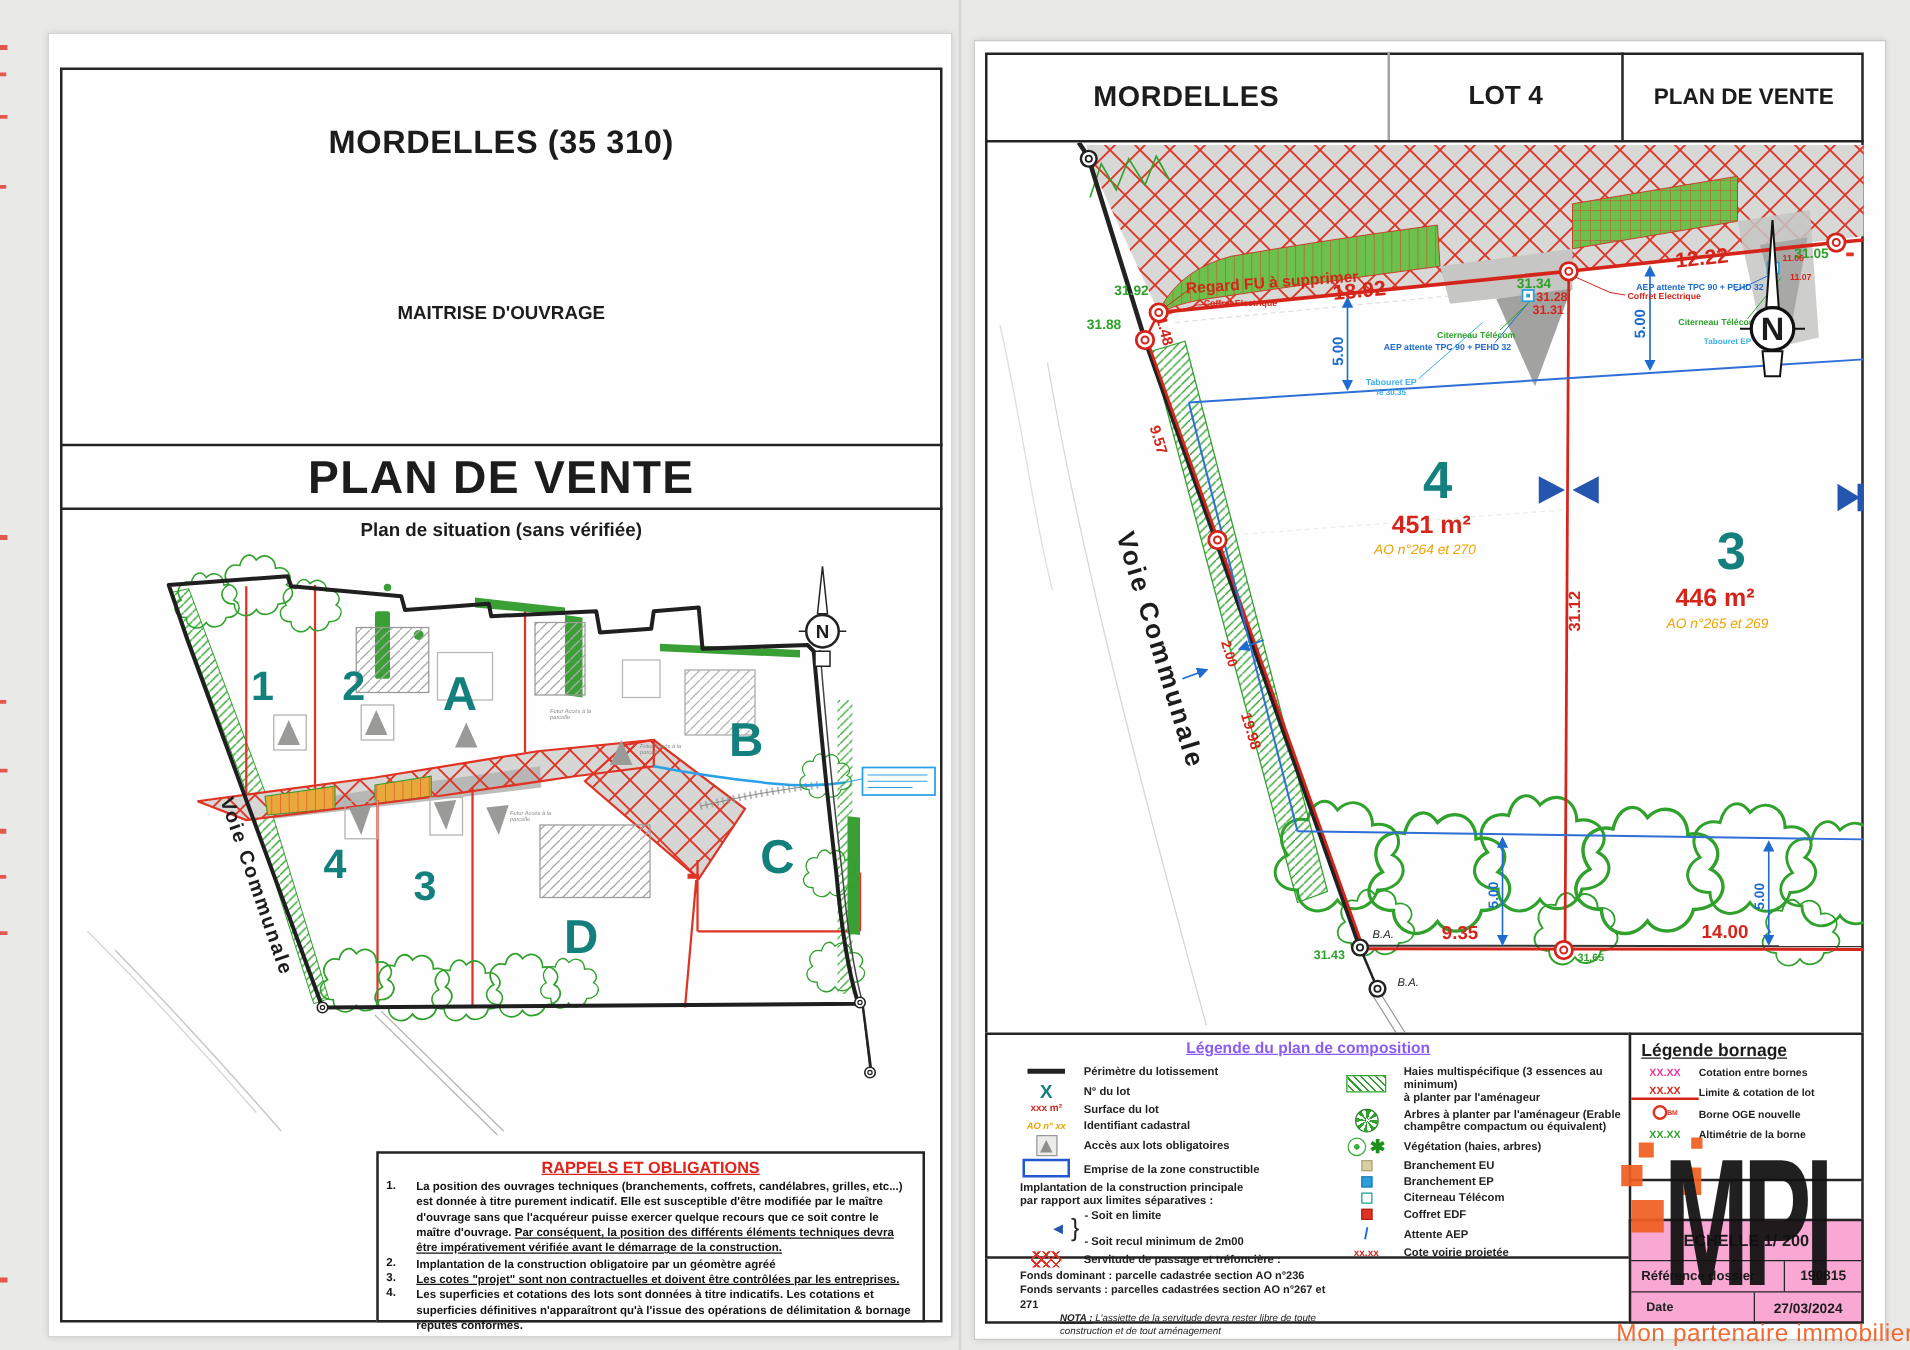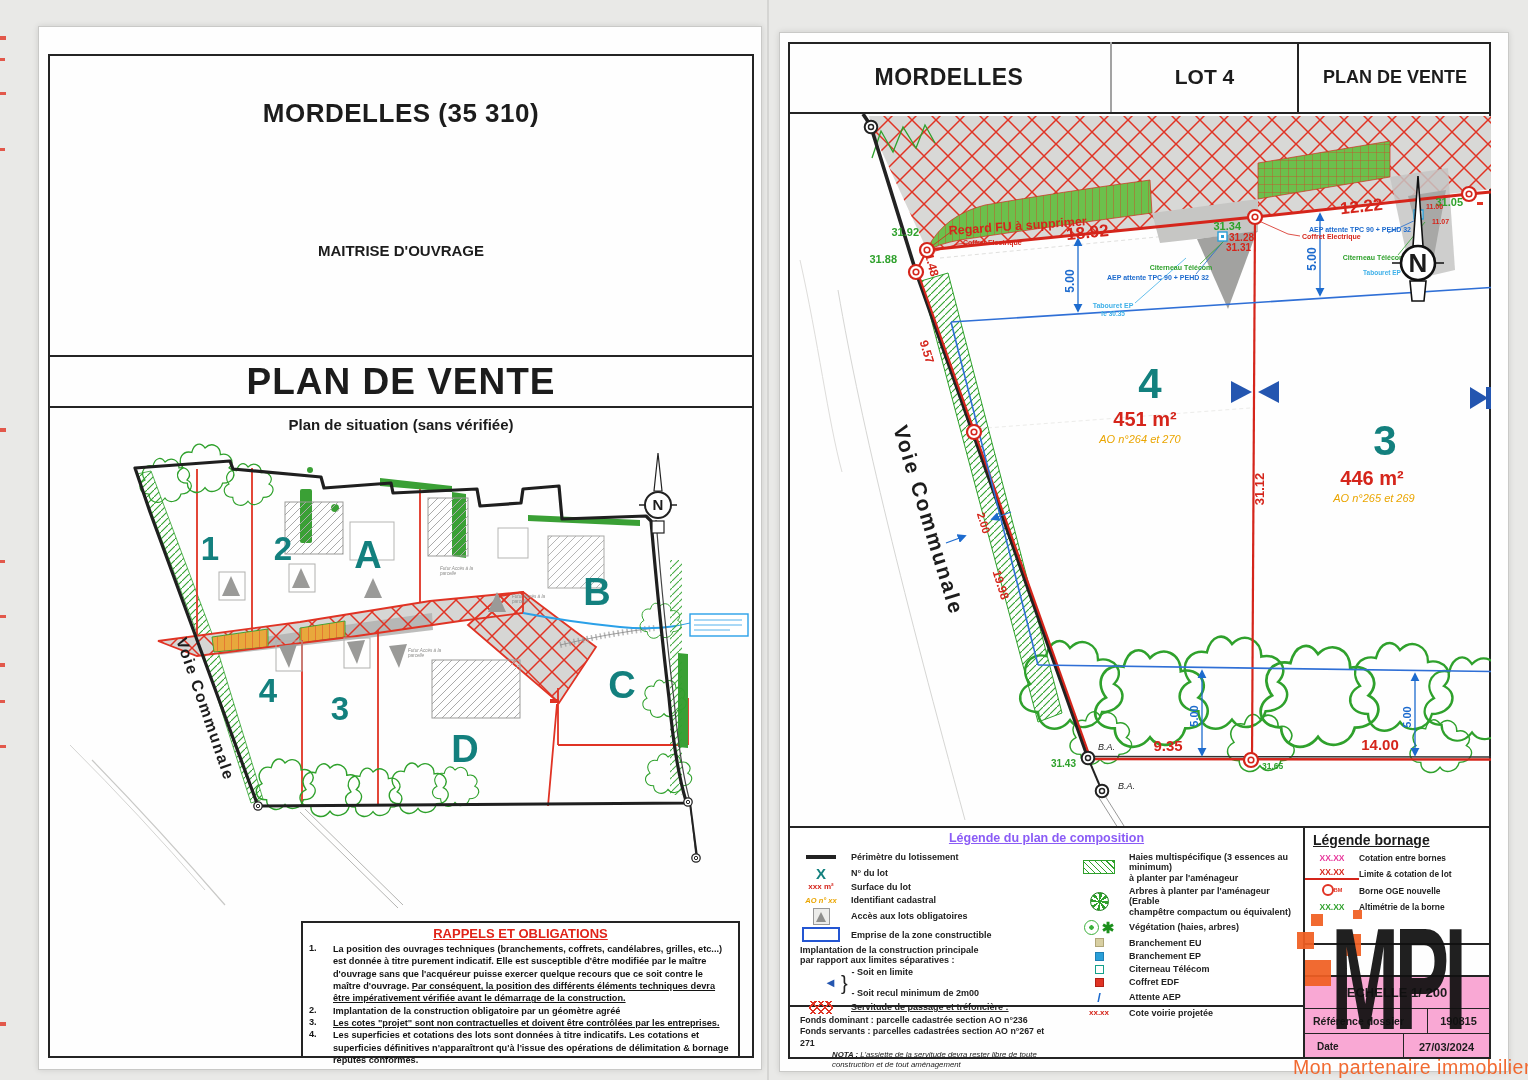--- a/index.html
+++ b/index.html
@@ -14,21 +14,21 @@
   .tred{fill:#d5251b}.tgreen{fill:#2fa12c}.tblue{fill:#1d6bce}.tlblue{fill:#3fb0e8}
   .tteal{fill:#13807e}.tyellow{fill:#eaa500}.tblack{fill:#1c1c1c}.tgray{fill:#8a8a88}
   
   .rap-title{color:#e02318;font-weight:bold;font-size:13px;text-decoration:underline;text-align:center;margin:3px 0 2px;}
   .rap-row{display:flex;gap:4px;padding:0 8px 0 6px;}
   .rap-num{width:20px;flex:none;font-size:9.2px;font-weight:bold;color:#141414;}
   .rap-txt{flex:1;font-size:9.2px;font-weight:bold;color:#141414;line-height:1.34;text-align:left;}
   .useg{text-decoration:underline;}
   
   .lc-title{font-weight:bold;font-size:12.5px;text-decoration:underline;text-align:center;color:#8b5cf6;margin-top:3px;}
-  .lc-cols{display:flex;gap:26px;padding:4px 6px 0 8px;}
+  .lc-cols{display:flex;gap:4px;padding:4px 6px 0 24px;}
   .lr{display:flex;align-items:center;gap:7px;margin:2.5px 0;}
   .lic{width:46px;flex:none;display:flex;justify-content:center;align-items:center;}
   .llab{font-size:9px;font-weight:600;color:#222;line-height:1.18;white-space:pre-line;text-align:left;}
   .ic-perim{width:30px;height:4px;background:#222;}
   .ic-emprise{width:34px;height:11px;border:2px solid #2456d2;}
   .ic-acces{width:15px;height:15px;background:#ececea;border:1px solid #999;display:flex;align-items:flex-end;justify-content:center;}
   .ic-acces i{width:0;height:0;border-left:5px solid transparent;border-right:5px solid transparent;border-bottom:10px solid #8e8e8c;margin-bottom:2px;}
   .ic-serv{width:24px;height:13px;background:repeating-linear-gradient(45deg,transparent 0 4px,#e03324 4px 5.5px),repeating-linear-gradient(-45deg,transparent 0 4px,#e03324 4px 5.5px);}
   .ic-haies{width:30px;height:12px;border:1.5px solid #2fa12c;background:repeating-linear-gradient(45deg,transparent 0 3px,#2fa12c 3px 4.2px);}
   .ic-arbre{width:17px;height:17px;border-radius:50%;background:repeating-conic-gradient(#2fa12c 0 22deg,#fff 22deg 44deg);border:1.5px solid #1c7f1c;}
@@ -38,21 +38,21 @@
   .sq-eu{background:#d8cfa2;border:1px solid #b0a678;}
   .sq-ep{background:#2a9fd8;border:1px solid #1d7fb5;}
   .sq-tel{background:#fff;border:1.5px solid #14a08a;}
   .sq-edf{background:#e03324;border:1px solid #b02015;}
   .impl-row{display:flex;align-items:center;gap:4px;margin:1px 0 2px 26px;}
   .bowtie{color:#2456b0;font-size:13px;line-height:12px;}
   .brace{font-size:20px;font-weight:normal;color:#222;line-height:18px;}
   .serv-lines{font-size:8.8px;font-weight:600;color:#222;margin:1px 0 1px 2px;line-height:1.3;}
   .nota{font-size:7.8px;font-style:italic;color:#222;margin:1px 0 0 34px;line-height:1.25;}
   .nota-l{font-weight:bold;text-decoration:underline;}
-  .u{text-decoration:underline;}
+  .u{}
   
   .br{display:flex;align-items:center;margin:4px 0;}
   .brs{width:54px;flex:none;text-align:center;font-weight:bold;font-size:8.5px;}
   .brl{font-size:8.4px;font-weight:600;color:#222;}
   .borne-ic{width:8px;height:8px;border:2.5px solid #e03324;border-radius:50%;display:inline-block;}
   .bm{color:#e03324;font-size:5.5px;font-weight:bold;vertical-align:super;}
   
   .tb-row{display:flex;align-items:center;border-bottom:1.5px solid #242424;box-sizing:border-box;}
   .redmark{position:absolute;background:#e03324;opacity:.8;}
 </style>

